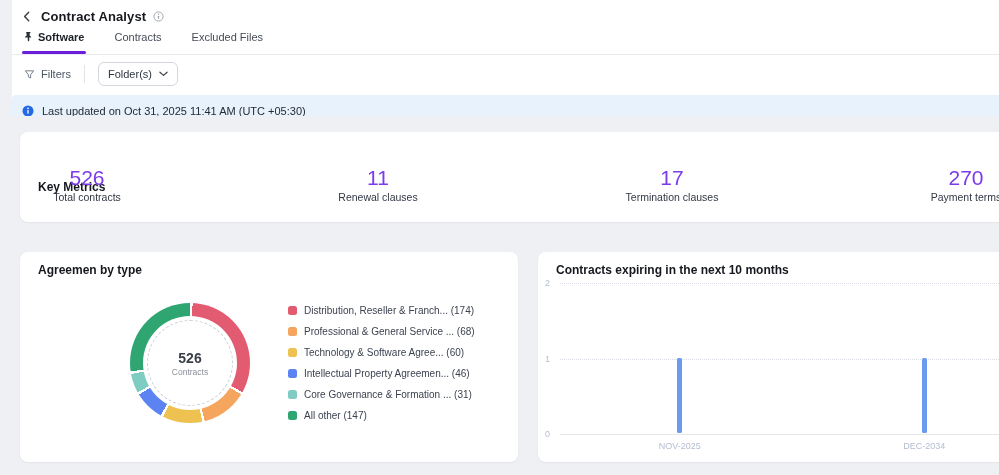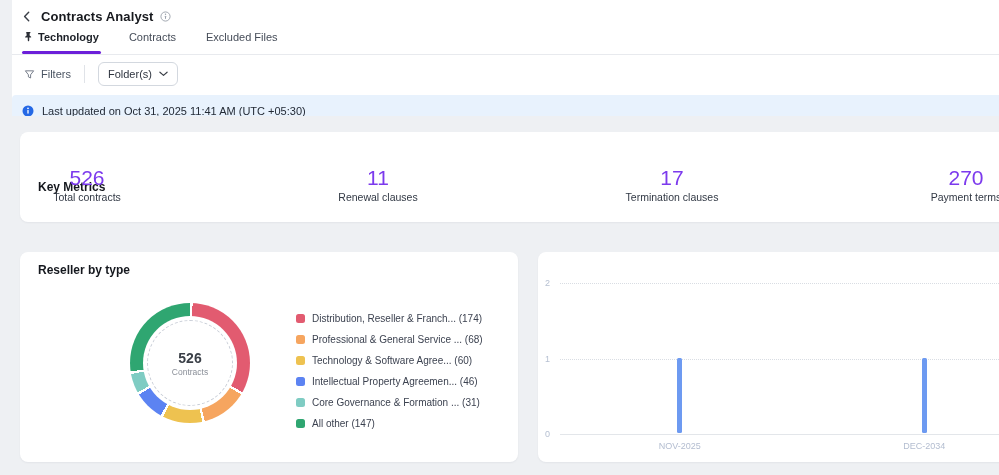--- a/index.html
+++ b/index.html
@@ -40,21 +40,21 @@
   .metric-value { font-size:21px; color:var(--accent,#7c3aed); line-height:1.1; }
   .metric-label { font-size:10.5px; color:#313844; margin-top:2px; }
 
   .donut-card { left:20px; top:136px; width:498px; height:210px; }
   .donut-card h3 { left:18px; top:11px; }
   .donut { position:absolute; left:110px; top:51px; width:120px; height:120px; border-radius:50%; }
   .donut-hole { position:absolute; inset:13px; background:#fff; border-radius:50%; display:flex; flex-direction:column; align-items:center; justify-content:center; }
   .dashed-ring { position:absolute; inset:4px; border:1px dashed #c9ced7; border-radius:50%; }
   .center-val { font-size:14px; font-weight:bold; color:#3a3f47; }
   .center-lab { font-size:8.5px; color:#8a8f98; margin-top:1px; }
-  .legend { position:absolute; left:268px; top:48px; margin:8px; padding:0; list-style:none; }
+  .legend { position:absolute; left:268px; top:48px; margin:0; padding:0; list-style:none; }
   .legend li { display:flex; align-items:center; gap:7px; height:21px; font-size:10px; color:#3c4250; white-space:nowrap; }
   .legend .marker { width:9px; height:9px; border-radius:2.5px; flex:none; }
 
   .bar-card { left:538px; top:136px; right:-28px; height:210px; border-radius:8px 0 0 8px; }
   .bar-card h3 { left:18px; top:11px; }
   .plot { position:absolute; left:22px; right:6px; top:31px; height:151px; }
   .gridline { position:absolute; left:0; right:0; height:0; border-top:1px dotted #d9dde3; }
   .gridline.base { border-top:1px solid #e3e6ea; }
   .ytick { position:absolute; left:2px; width:16px; text-align:left; font-size:9px; color:#b6c0d2; }
   .bar { position:absolute; bottom:1px; width:5px; border-radius:1.5px; background:var(--bar,#6d9af1); }
@@ -65,36 +65,36 @@
 </head>
 <body>
 
 <div class="panel-top">
   <div class="header-row">
     <span class="back-btn">
       <svg width="10" height="11" viewBox="0 0 10 11">
           <path d="M6.7 1.2 L2.6 5.5 L6.7 9.8" stroke="#3a3f47" stroke-width="1.4" fill="none" stroke-linecap="round" stroke-linejoin="round"></path>
         </svg>
     </span>
-    <span class="page-title">Contracts Analyst</span>
+    <span class="page-title">Contract Analyst</span>
     <span class="title-info">
       <svg width="11" height="11" viewBox="0 0 12 12">
           <circle cx="6" cy="6" r="5" stroke="#9aa1ab" stroke-width="1" fill="none"></circle>
           <rect x="5.45" y="5.1" width="1.1" height="3.5" rx="0.5" fill="#9aa1ab"></rect>
           <circle cx="6" cy="3.5" r="0.75" fill="#9aa1ab"></circle>
         </svg>
     </span>
   </div>
 
   <div class="tabs-row">
     <div class="tab active">
       <svg width="9" height="11" viewBox="0 0 12 14">
           <path d="M3.5 1 h5 v1.2 l-1 .8 v2.6 l2 1.6 v1.2 H7 v3.8 L6 13.6 5 12.2 V8.4 H1.5 V7.2 l2-1.6 V3 l-1-.8 z" fill="#2b2f36"></path>
         </svg>
-      <span>Technology</span>
+      <span>Software</span>
     </div>
     <div class="tab">
       <span>Contracts</span>
     </div>
     <div class="tab">
       <span>Excluded Files</span>
     </div>
   </div>
 
   <div class="filters-row">
@@ -139,21 +139,21 @@
       <div class="metric-value">17</div>
       <div class="metric-label">Termination clauses</div>
     </div>
     <div class="metric" style="left: 946px;">
       <div class="metric-value">270</div>
       <div class="metric-label">Payment terms</div>
     </div>
   </section>
 
   <section class="card donut-card">
-    <h3>Reseller by type</h3>
+    <h3>Agreemen by type</h3>
     <div class="donut" id="donut" style="background: conic-gradient(rgb(255, 255, 255) 0%, rgb(255, 255, 255) 0.7%, rgb(226, 91, 112) 0.7%, rgb(226, 91, 112) 33.0798%, rgb(255, 255, 255) 33.0798%, rgb(255, 255, 255) 33.7798%, rgb(246, 165, 95) 33.7798%, rgb(246, 165, 95) 46.0076%, rgb(255, 255, 255) 46.0076%, rgb(255, 255, 255) 46.7076%, rgb(238, 194, 80) 46.7076%, rgb(238, 194, 80) 57.4144%, rgb(255, 255, 255) 57.4144%, rgb(255, 255, 255) 58.1144%, rgb(92, 131, 242) 58.1144%, rgb(92, 131, 242) 66.1597%, rgb(255, 255, 255) 66.1597%, rgb(255, 255, 255) 66.8597%, rgb(127, 204, 195) 66.8597%, rgb(127, 204, 195) 72.0532%, rgb(255, 255, 255) 72.0532%, rgb(255, 255, 255) 72.7532%, rgb(47, 166, 113) 72.7532%, rgb(47, 166, 113) 100%);">
       <div class="donut-hole">
         <div class="dashed-ring"></div>
         <div class="center-val">526</div>
         <div class="center-lab">Contracts</div>
       </div>
     </div>
     <ul class="legend" id="legend">
         <li>
           <span class="marker" style="background: rgb(226, 91, 112);"></span>
@@ -176,20 +176,21 @@
           <span>Core Governance &amp; Formation ... (31)</span>
         </li>
         <li>
           <span class="marker" style="background: rgb(47, 166, 113);"></span>
           <span>All other (147)</span>
         </li>
       </ul>
   </section>
 
   <section class="card bar-card">
+    <h3>Contracts expiring in the next 10 months</h3>
     <div class="plot" id="plot">
         <div class="gridline base" style="top: 100%;"></div>
         <div class="gridline" style="top: 50%;"></div>
         <div class="gridline" style="top: 0%;"></div>
         <div class="bar" style="left: calc(26% - 2.5px); height: 50%;"></div>
         <div class="bar" style="left: calc(79% - 2.5px); height: 50%;"></div>
       </div>
     <div id="yticks" style="position: absolute; inset: 0px; pointer-events: none;">
         <div class="ytick" style="position: absolute; top: 177px; left: 7px;">0</div>
         <div class="ytick" style="position: absolute; top: 101.5px; left: 7px;">1</div>

